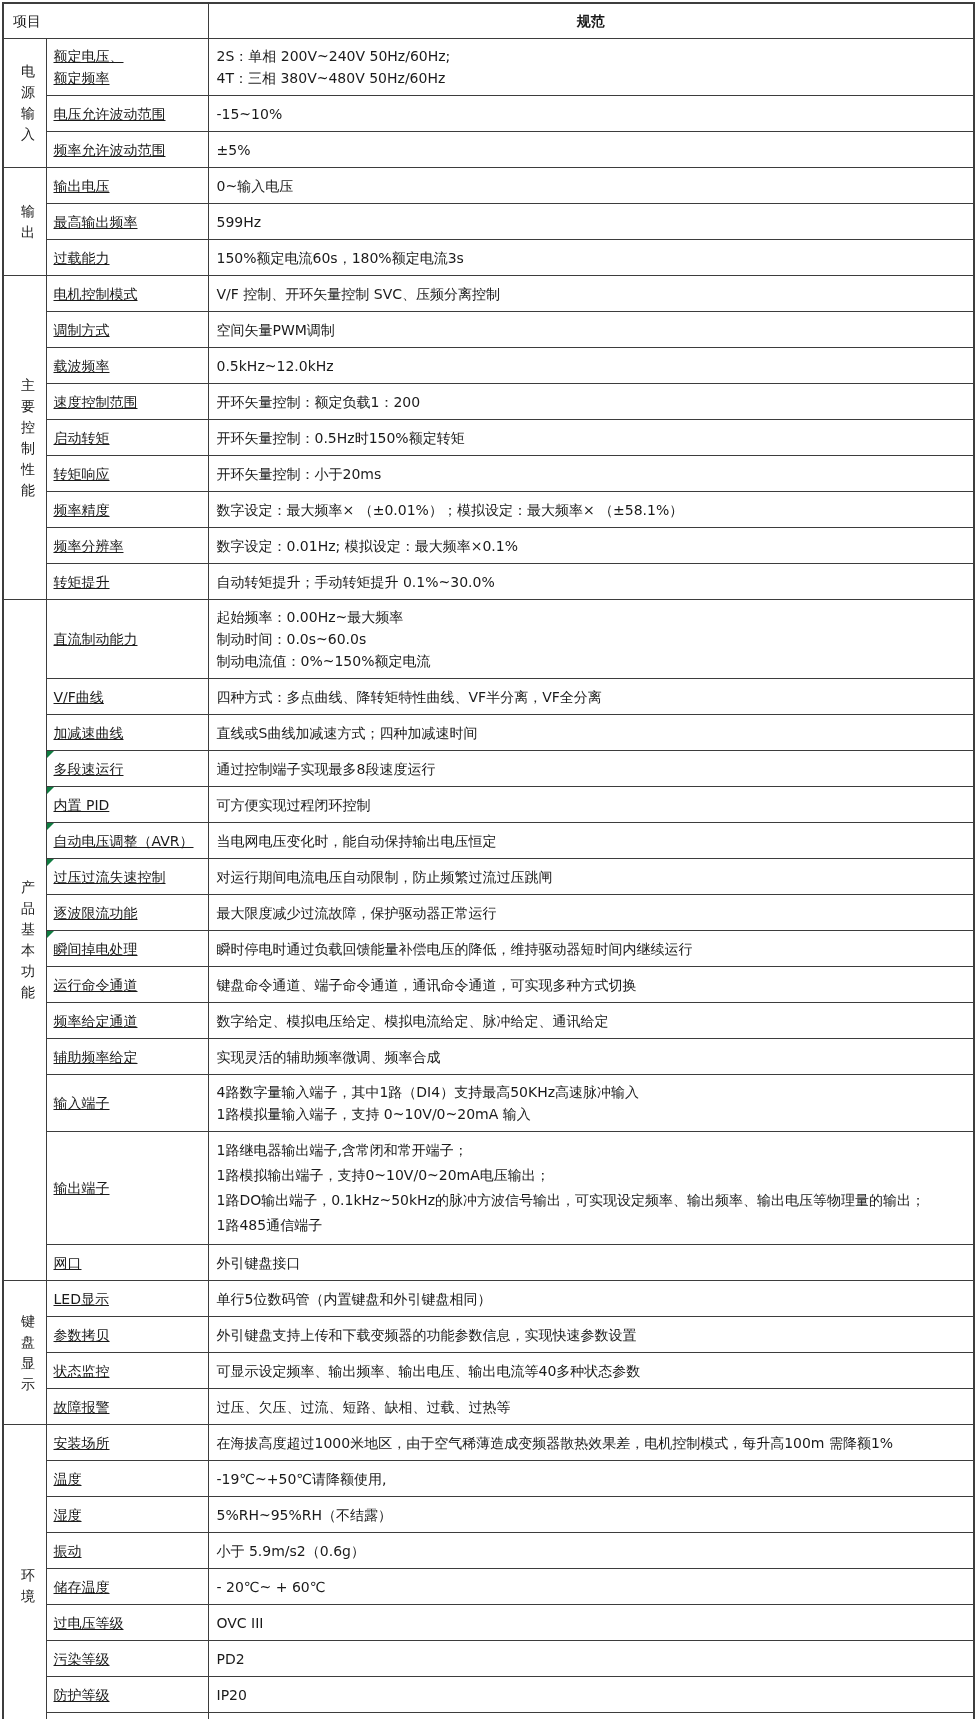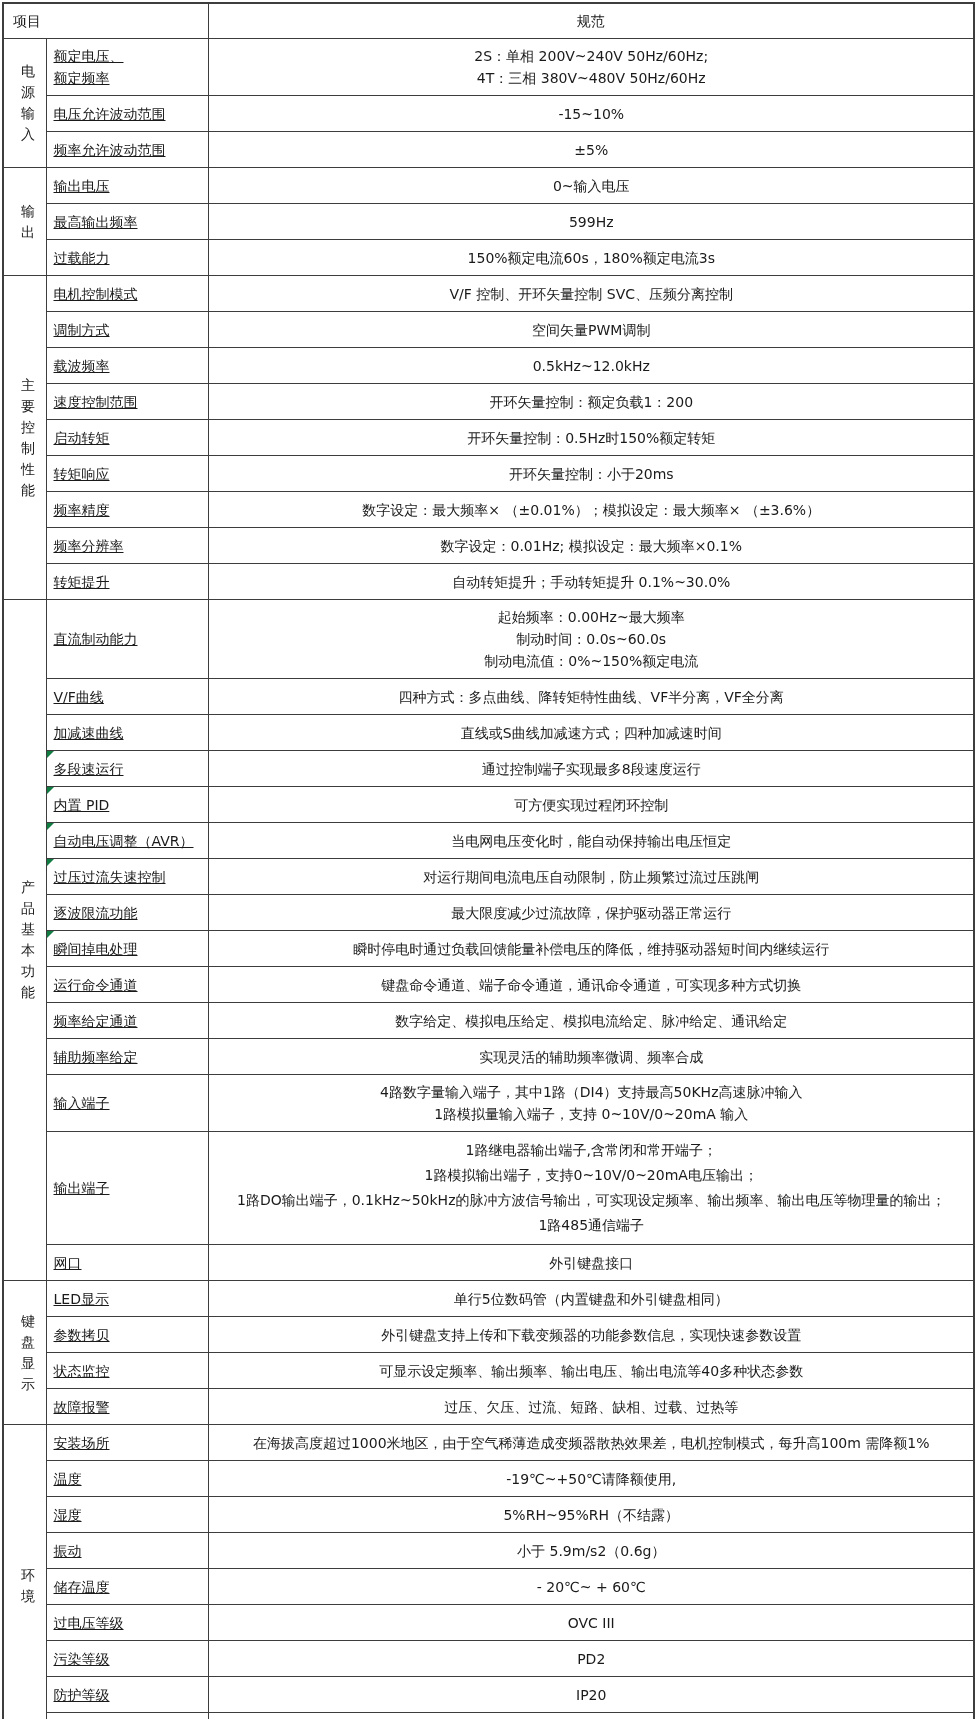--- a/index.html
+++ b/index.html
@@ -19,29 +19,29 @@
     vertical-align: middle;
     text-align: left;
     font-weight: normal;
     white-space: pre-line;
     overflow: hidden;
     box-sizing: border-box;
   }
   thead tr { height: 31px; }
   tbody tr { height: 36px; }
   th.head-item { text-align: left; padding-left: 9px; }
-  th.head-spec { text-align: center; }
+  th.head-spec { text-align: center; font-weight: bold; }
   td.group {
     text-align: center;
     padding: 4px 17px;
     line-height: 21px;
     font-weight: normal;
   }
   td.item { position: relative; text-decoration: underline; }
-  td.spec-val { padding-left: 8px; text-align: center; }
+  td.spec-val { padding-left: 8px; }
   td.lh26 { line-height: 25px; }
   td[data-marker="true"]::before {
     content: "";
     position: absolute;
     top: 0; left: 0;
     width: 0; height: 0;
     border-top: 7px solid #107c41;
     border-right: 7px solid transparent;
   }
 </style>
@@ -117,21 +117,21 @@
     <tr>
       <td class="item">启动转矩</td>
       <td class="spec-val">开环矢量控制：0.5Hz时150%额定转矩</td>
     </tr>
     <tr>
       <td class="item">转矩响应</td>
       <td class="spec-val">开环矢量控制：小于20ms</td>
     </tr>
     <tr>
       <td class="item">频率精度</td>
-      <td class="spec-val">数字设定：最大频率× （±0.01%）；模拟设定：最大频率× （±3.6%）</td>
+      <td class="spec-val">数字设定：最大频率× （±0.01%）；模拟设定：最大频率× （±58.1%）</td>
     </tr>
     <tr>
       <td class="item">频率分辨率</td>
       <td class="spec-val">数字设定：0.01Hz; 模拟设定：最大频率×0.1%</td>
     </tr>
     <tr>
       <td class="item">转矩提升</td>
       <td class="spec-val">自动转矩提升；手动转矩提升 0.1%~30.0%</td>
     </tr>
   </tbody>

